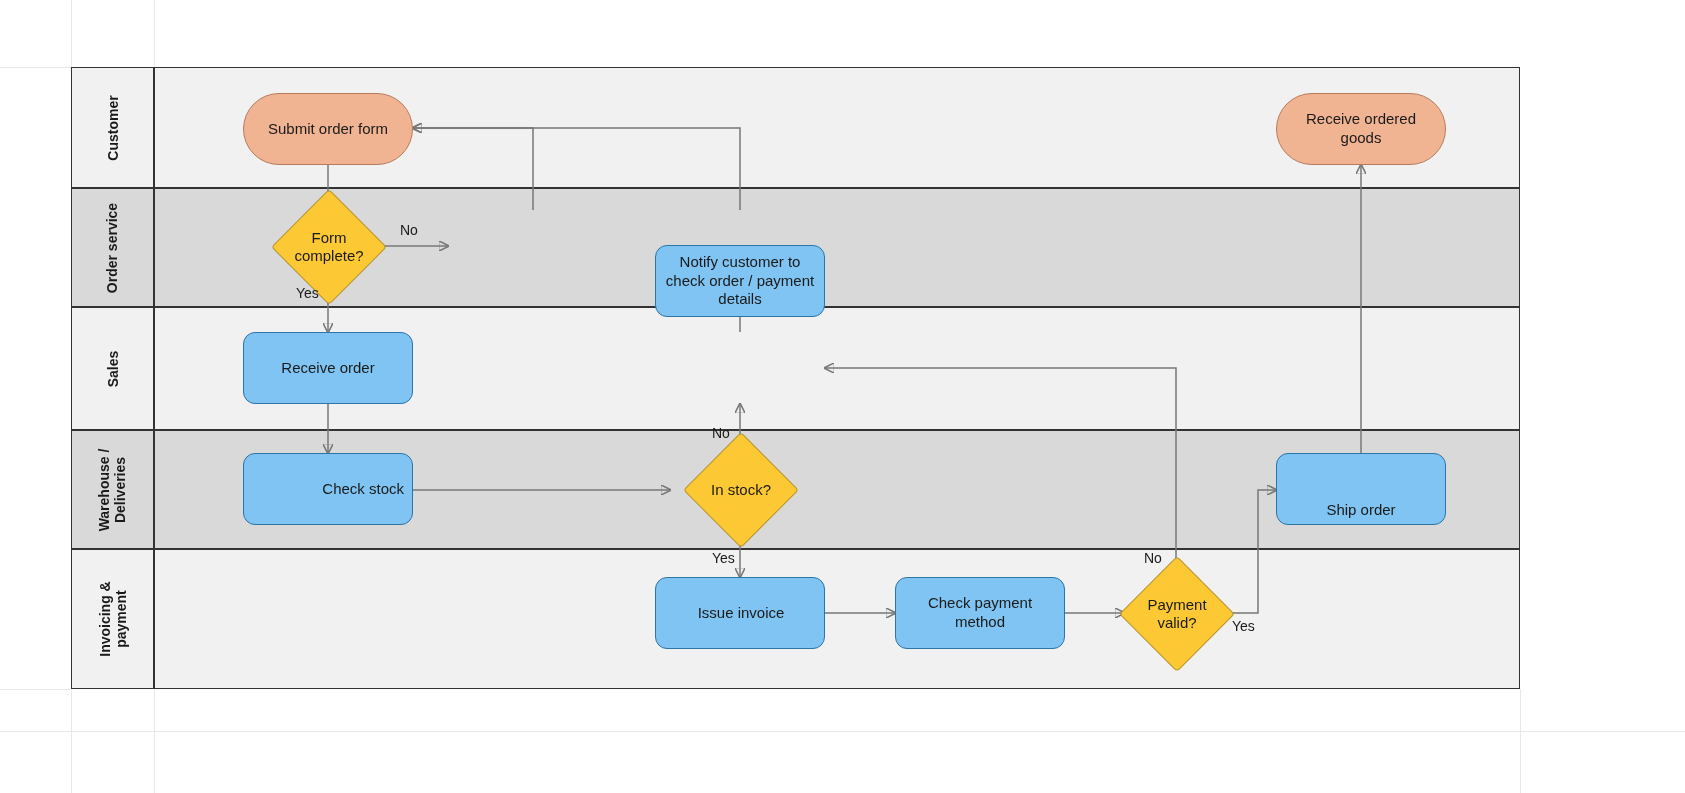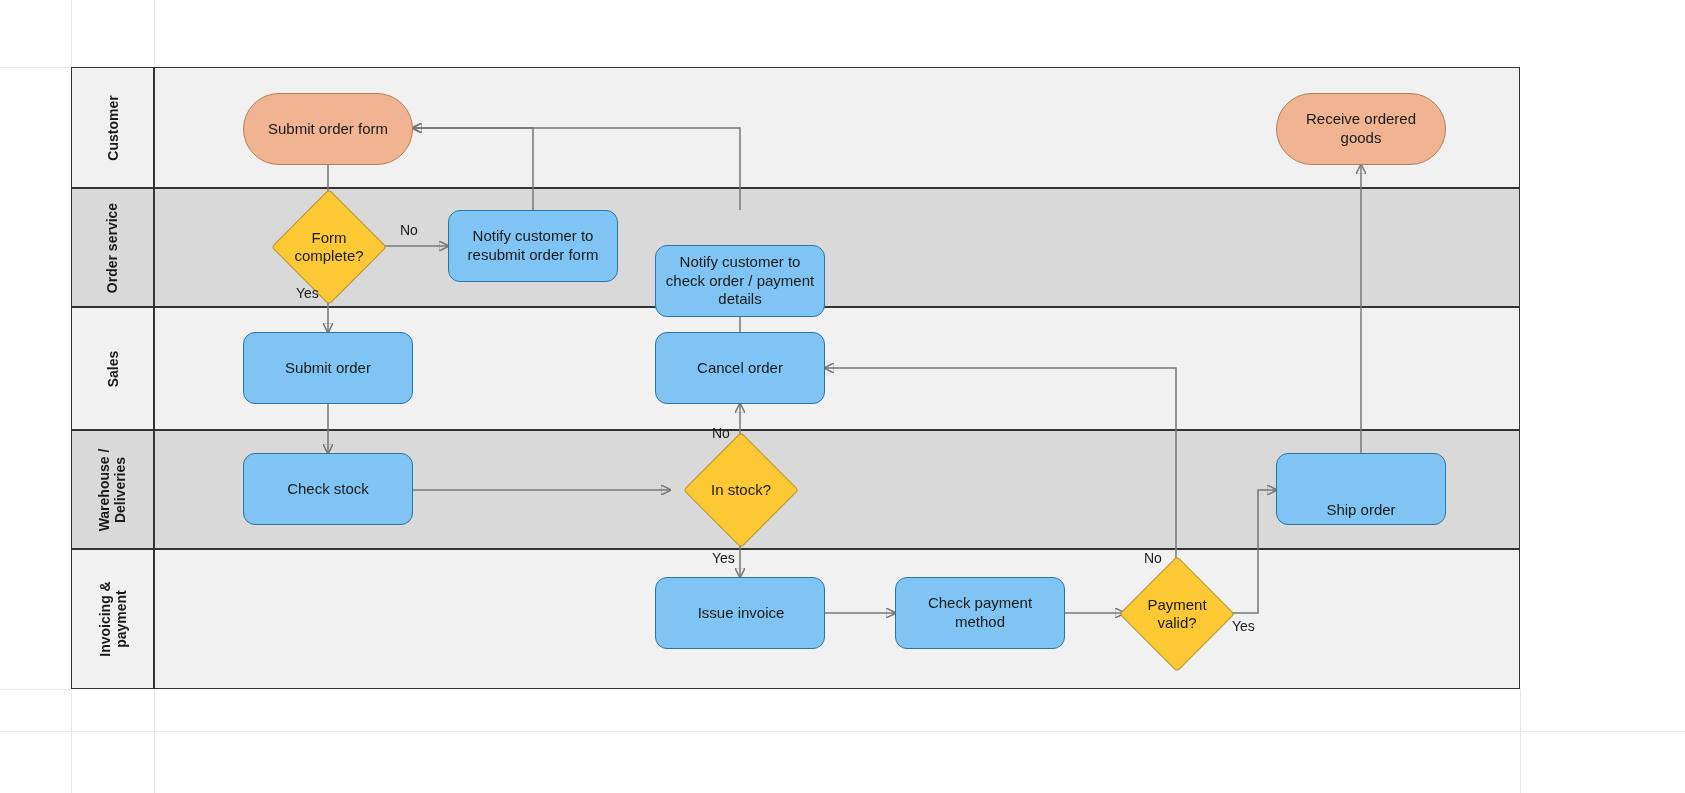--- a/index.html
+++ b/index.html
@@ -191,35 +191,29 @@
   <div class="node terminator" style="left:1276px; top:93px;">
     <span>Receive ordered goods</span>
   </div>
   <div class="node terminator" style="left:243px; top:93px;">
     <span>Submit order form</span>
   </div>
 
   <div class="node decision" style="left:288px; top:206px; width:82px; height:82px;">
     <div class="inner">Form complete?</div>
   </div>
-  <div class="node process" style="left:448px; top:210px;">
-    <span>Notify customer to resubmit order form</span>
-  </div>
   <div class="node process" style="left:655px; top:210px;margin-top:35px;">
     <span>Notify customer to check order / payment details</span>
   </div>
 
   <div class="node process" style="left:243px; top:332px;">
-    <span>Submit order</span>
-  </div>
-  <div class="node process" style="left:655px; top:332px;">
-    <span>Cancel order</span>
-  </div>
-
-  <div class="node process" style="left:243px; top:453px;">
+    <span>Receive order</span>
+  </div>
+
+  <div class="node process" style="left:243px; top:453px;justify-content:flex-end;">
     <span>Check stock</span>
   </div>
   <div class="node decision" style="left:700px; top:449px; width:82px; height:82px;">
     <div class="inner">In stock?</div>
   </div>
   <div class="node process" style="left:1276px; top:453px;align-items:flex-end;">
     <span>Ship order</span>
   </div>
 
   <div class="node process" style="left:655px; top:577px;padding-left:10px;">

